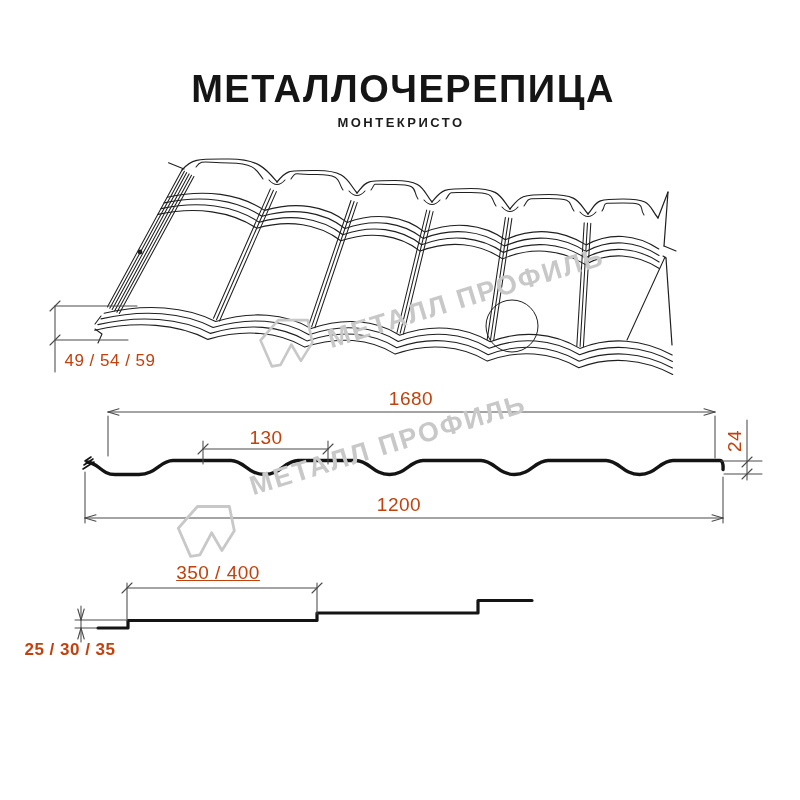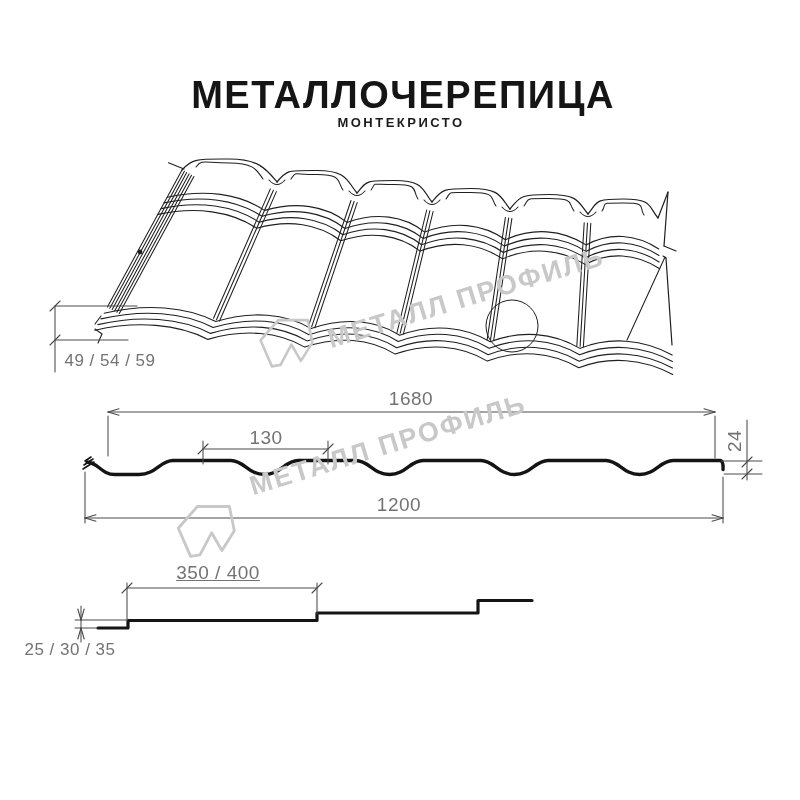--- a/index.html
+++ b/index.html
@@ -1,23 +1,23 @@
 <!DOCTYPE html>
 <html><head>
 <meta charset="utf-8">
 <style>
   html,body{margin:0;padding:0;background:#ffffff;}
   #page{position:relative;width:800px;height:800px;background:#fff;overflow:hidden;
         font-family:"Liberation Sans", sans-serif;}
   #tech{position:absolute;left:0;top:0;}
-  .lbl{position:absolute;color:#737373;font-size:19px;white-space:nowrap;
+  .lbl{position:absolute;color:#c2410c;font-size:19px;white-space:nowrap;
        transform:translate(-50%,-50%);letter-spacing:.5px;}
   .lbl.small{font-size:17px;}
   #title{position:absolute;left:403px;top:89px;transform:translate(-50%,-50%);
-         font-size:38px;font-weight:800;color:#151515;letter-spacing:1.5px;white-space:nowrap;margin-top:6px;}
+         font-size:38px;font-weight:800;color:#151515;letter-spacing:1.5px;white-space:nowrap;}
   #subtitle{position:absolute;left:401px;top:122px;transform:translate(-50%,-50%);
          font-size:13px;font-weight:700;color:#1c1c1c;letter-spacing:2.5px;white-space:nowrap;}
   .wm{position:absolute;font-weight:700;font-size:27px;letter-spacing:2px;
       white-space:nowrap;transform:translate(-50%,-50%) rotate(-17deg);}
   .wm-logo{position:absolute;transform:translate(-50%,-50%) rotate(-17deg);}
   .rot90{transform:translate(-50%,-50%) rotate(-90deg);}
 </style>
 </head>
 <body>
 
@@ -136,14 +136,14 @@
 
   <div id="title">МЕТАЛЛОЧЕРЕПИЦА</div>
   <div id="subtitle">МОНТЕКРИСТО</div>
 
   <div class="lbl small" style="left:110px;top:361px;">49 / 54 / 59</div>
   <div class="lbl" style="left:411px;top:399px;">1680</div>
   <div class="lbl" style="left:266px;top:438px;">130</div>
   <div class="lbl rot90" style="left:735px;top:441px;">24</div>
   <div class="lbl" style="left:399px;top:505px;">1200</div>
   <div class="lbl" style="left:218px;top:573px;text-decoration:underline;">350 / 400</div>
-  <div class="lbl small" style="left:70px;top:650px;">25 / 30 / 35</div>
+  <div class="lbl small" style="left:70px;top:650px;font-weight:bold;">25 / 30 / 35</div>
 </div>
 
 </body></html>

